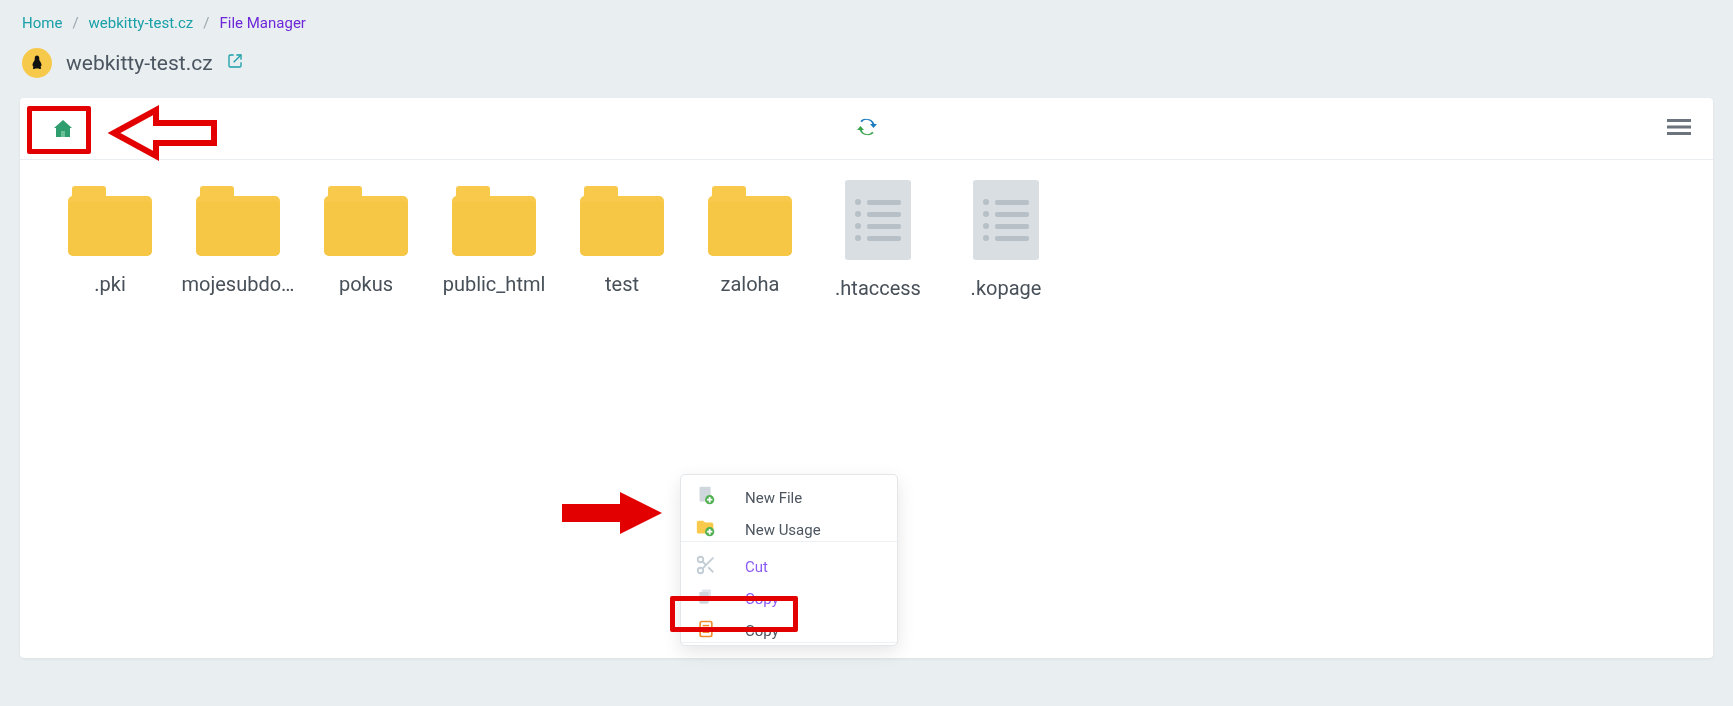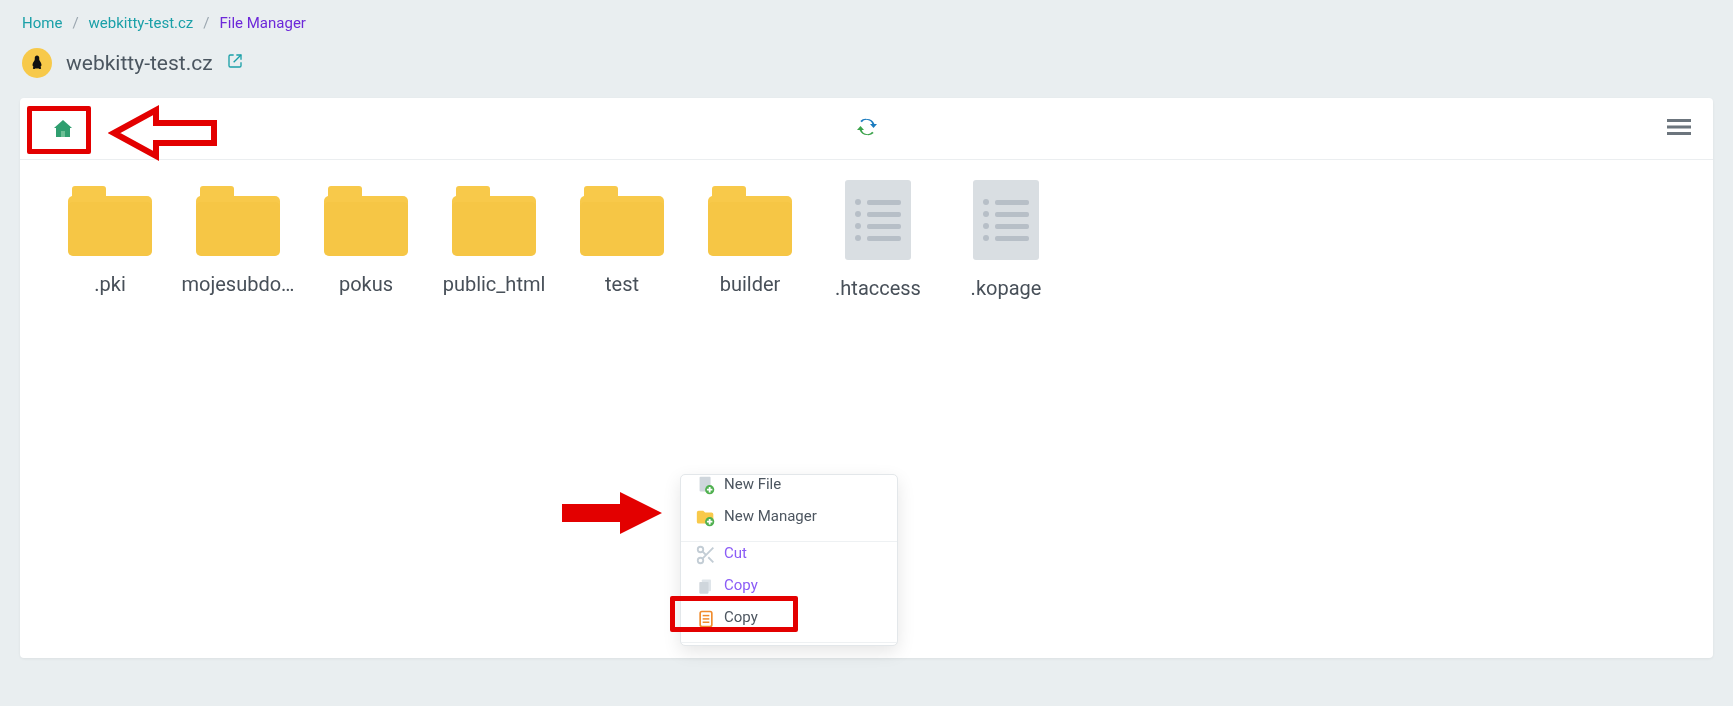--- a/index.html
+++ b/index.html
@@ -106,21 +106,21 @@
     overflow:hidden;white-space:nowrap;text-overflow:ellipsis;
   }
   
   .ctx{
     position:absolute;left:660px;top:376px;width:218px;
     background:#fff;border:1px solid #e3e7ea;border-radius:5px;
     box-shadow:0 6px 18px rgba(0,0,0,0.10);
     overflow:visible;
   }
   .ctx .mi{
-    display:flex;align-items:flex-start;gap:7px;
+    display:flex;align-items:flex-end;gap:28px;
     height:32px;padding:0 14px;font-size:15px;color:#4d5660;cursor:pointer;
   }
   .ctx .mi.disabled{color:#8b5cf6;cursor:default}
   .ctx .sep{height:1px;background:#eef1f3;margin:2px 0}
   .ctx .ic{width:22px;height:22px;display:flex;align-items:center;justify-content:center}
 </style>
 </head>
 <body>
 
 <div class="breadcrumb">
@@ -216,21 +216,21 @@
           <div class="flap"></div>
         </div>
         <div class="name">test</div>
       </div>
       <div class="item">
         <div class="folder-icon">
         <div class="tab"></div>
           <div class="body"></div>
           <div class="flap"></div>
         </div>
-        <div class="name">builder</div>
+        <div class="name">zaloha</div>
       </div>
       <div class="item">
         <div class="file-icon">
         <div class="page">
             <div class="row">
               <span class="dot"></span>
               <span class="line"></span>
             </div>
             <div class="row">
               <span class="dot"></span>
@@ -285,21 +285,21 @@
       <span>New File</span>
     </div>
     <div class="mi">
       <span class="ic">
         <svg width="22" height="22" viewBox="0 0 24 24">
             <path fill="#f8c94a" d="M2 6a2 2 0 0 1 2-2h5l2 2h7a2 2 0 0 1 2 2v8a2 2 0 0 1-2 2H4a2 2 0 0 1-2-2V6z"></path>
             <circle cx="16" cy="16" r="5" fill="#4fb04f"></circle>
             <path d="M16 13v6M13 16h6" stroke="#fff" stroke-width="2"></path>
           </svg>
       </span>
-      <span>New Manager</span>
+      <span>New Usage</span>
     </div>
     <div class="sep"></div>
     <div class="mi disabled">
       <span class="ic">
         <svg width="22" height="22" viewBox="0 0 24 24" fill="none" stroke="#c3cdd5" stroke-width="2">
             <circle cx="6" cy="6" r="3"></circle>
             <circle cx="6" cy="18" r="3"></circle>
             <path d="M20 4L8.12 15.88M14.47 14.48L20 20M8.12 8.12L12 12"></path>
           </svg>
       </span>

